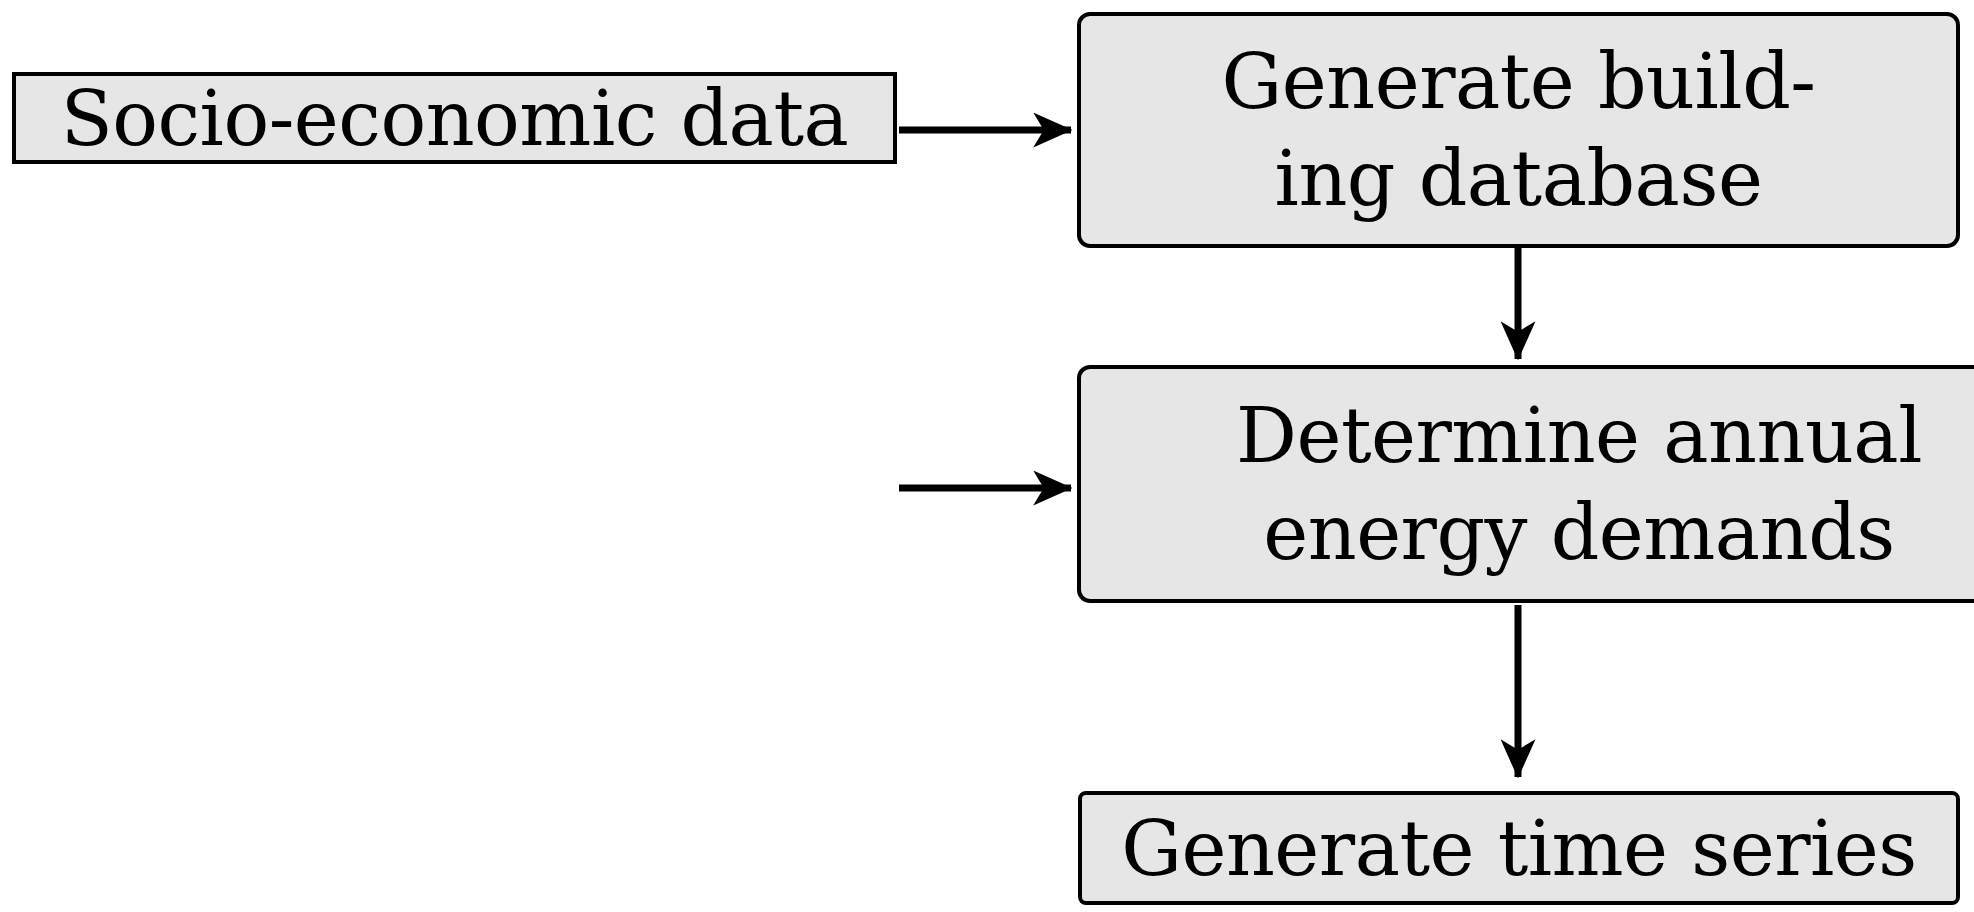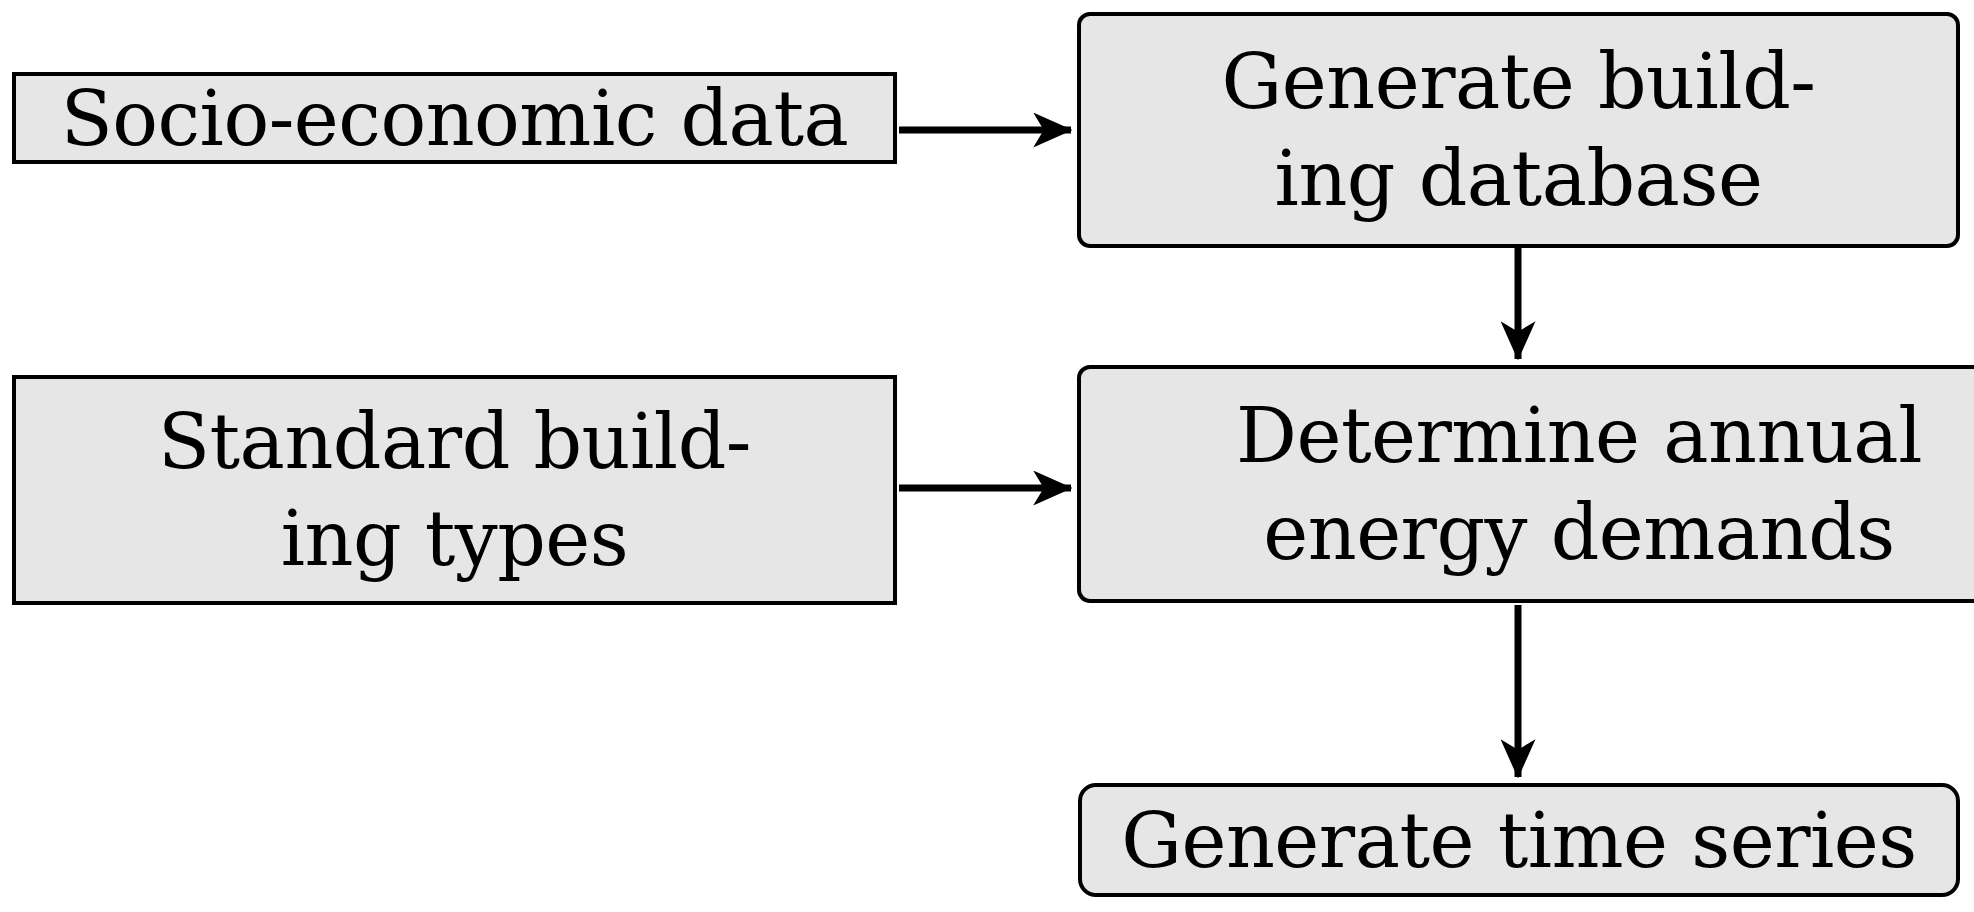--- a/index.html
+++ b/index.html
@@ -41,21 +41,22 @@
     color: #000000;
     font-size: 76px;
     line-height: 97px;
     letter-spacing: -0.5px;
     z-index: 2;
   }
   .node.rounded {
     border-radius: 13px;
   }
   .node.rounded-small {
-    border-radius: 18px;
+    border-radius: 8px;
+    margin-top: 8px;
   }
   #node-socio     { left: 12px;   top: 72px;  width: 885px; height: 92px; }
   #node-gendb     { left: 1077px; top: 12px;  width: 883px; height: 236px; }
   #node-stdtypes  { left: 12px;   top: 375px; width: 885px; height: 230px; }
   #node-demands   { left: 1077px; top: 365px; width: 1004px; height: 238px; }
   #node-timeser   { left: 1078px; top: 783px; width: 882px; height: 114px; }
 </style>
 </head>
 <body>
 
@@ -71,21 +72,19 @@
     <line class="edge" x1="899" y1="488" x2="1071" y2="488" marker-end="url(#stealth)"></line>
     <line class="edge" x1="1518" y1="246" x2="1518" y2="359" marker-end="url(#stealth)"></line>
     <line class="edge" x1="1518" y1="605" x2="1518" y2="777" marker-end="url(#stealth)"></line>
   </svg>
 
   <div class="node" id="node-socio">Socio-economic data</div>
 
   <div class="node rounded" id="node-gendb">Generate build-
 ing database</div>
 
-  <div class="node" id="node-stdtypes">Standard build-
-ing types</div>
 
   <div class="node rounded" id="node-demands">Determine annual
 energy demands</div>
 
   <div class="node rounded-small" id="node-timeser">Generate time series</div>
 
 </div>
 
 </body></html>

